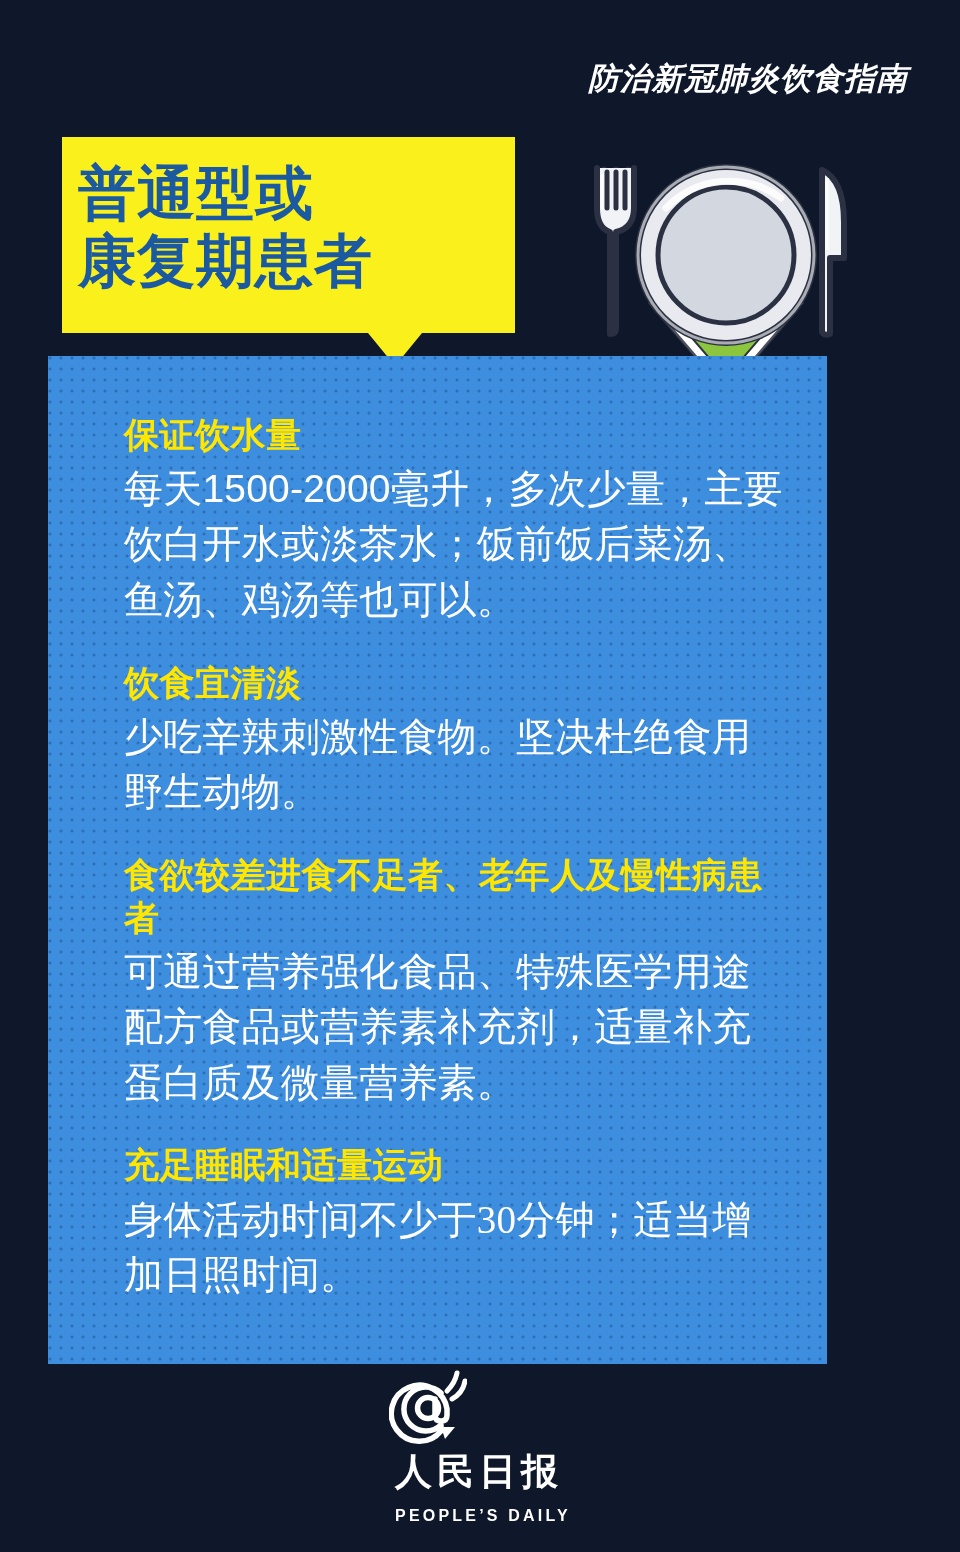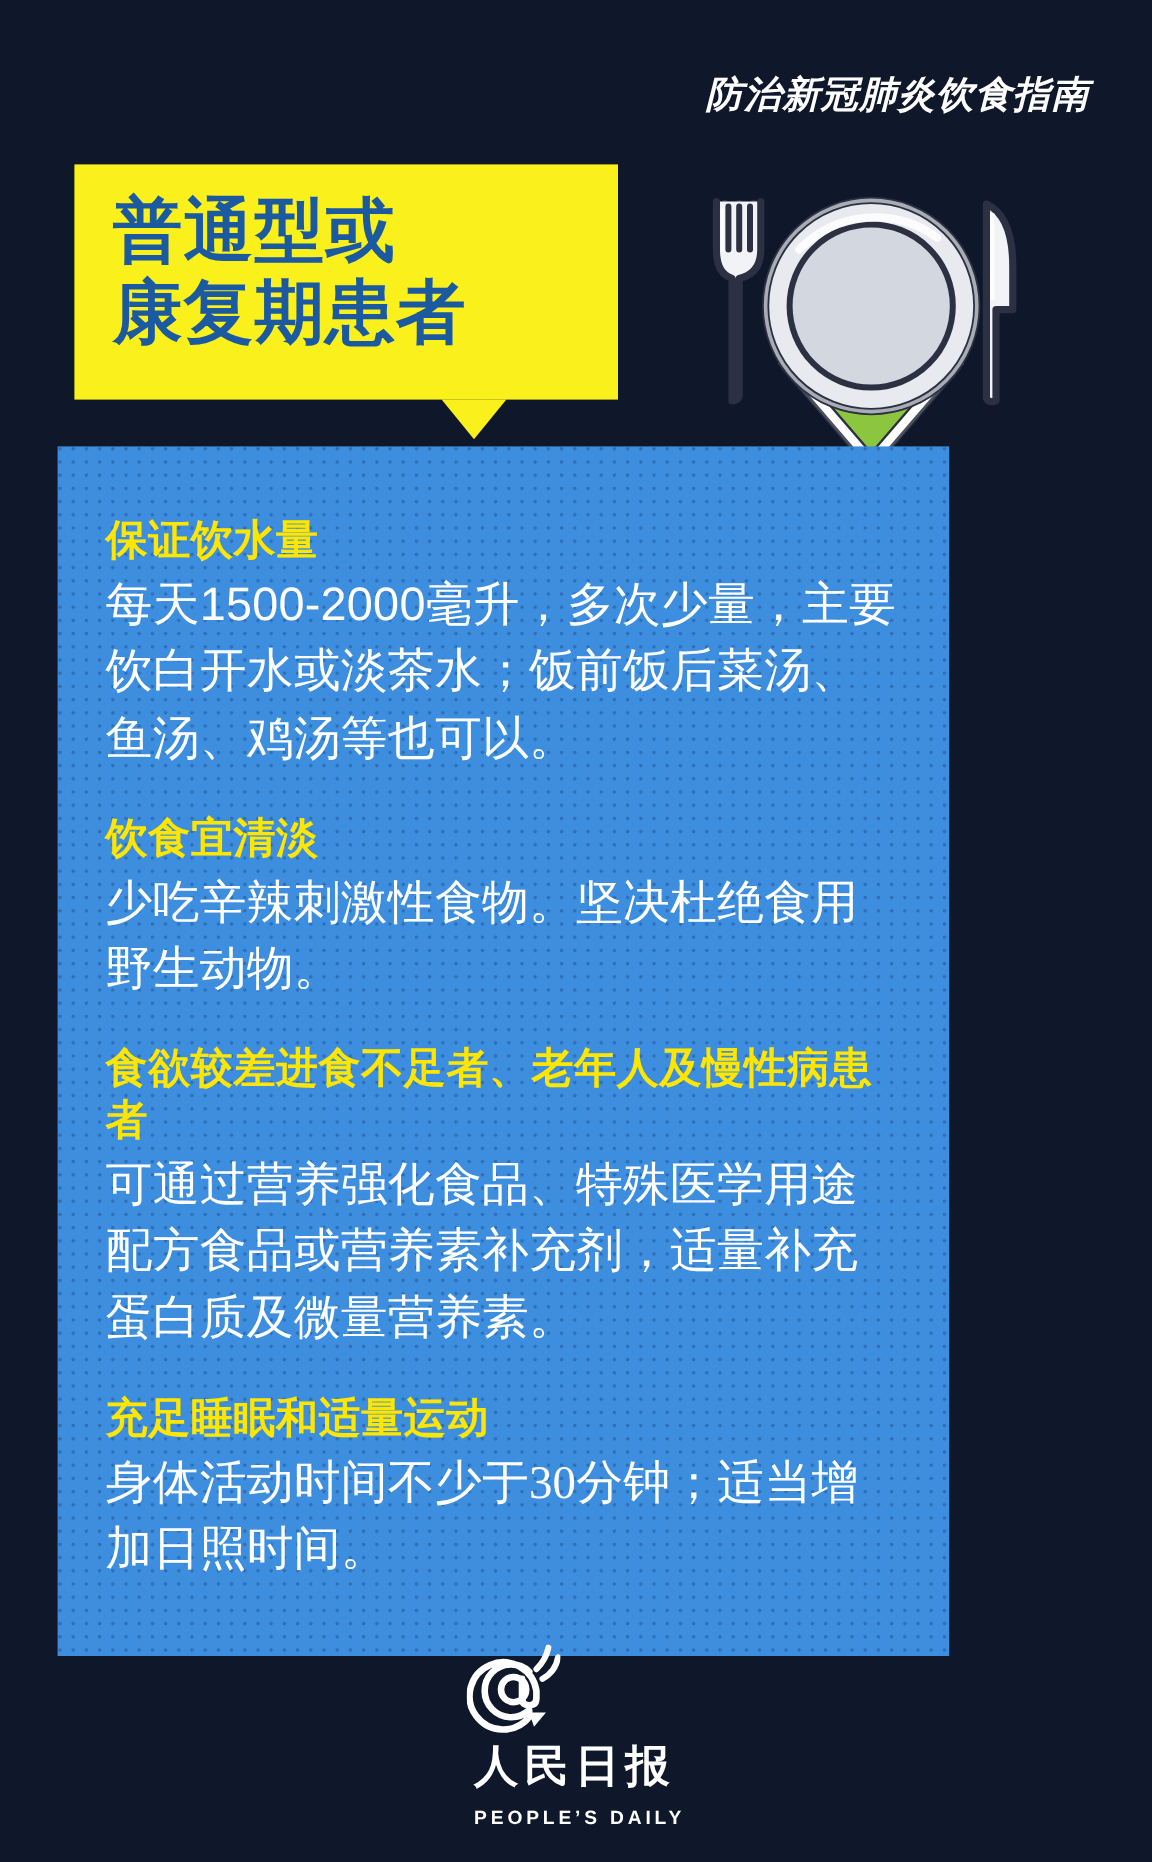--- a/index.html
+++ b/index.html
@@ -41,21 +41,21 @@
   .callout {
     position: absolute;
     left: 62px;
     top: 137px;
     width: 453px;
     height: 196px;
     background: #f9f01c;
   }
   .callout-text {
     position: absolute;
-    left: 32px;
+    left: 16px;
     top: 22px;
     width: 420px;
     color: #1b5aa0;
     font-size: 58px;
     font-weight: bold;
     line-height: 1.18;
     letter-spacing: 1px;
   }
   .callout-line { display: block; white-space: nowrap; }
   .callout-tail {
@@ -75,28 +75,29 @@
     left: 566px;
     top: 150px;
     width: 320px;
     height: 230px;
   }
 
   
   .panel {
     position: absolute;
     left: 48px;
-    top: 372px;
+    top: 356px;
     width: 743px;
     height: 1008px;
     background-color: #3d8ede;
     background-image:
       radial-gradient(circle at 2px 2px, rgba(20,60,120,0.38) 1.4px, transparent 1.7px);
     background-size: 11px 11px;
     overflow: hidden;
+    padding-left: 36px;
   }
   .panel-inner {
     padding: 58px 40px 20px 40px;
   }
   .section { margin-bottom: 34px; }
   .section:last-child { margin-bottom: 0; font-family: Liberation Serif, serif; }
   .section-heading {
     color: #ffe600;
     font-size: 35px;
     font-weight: bold;

